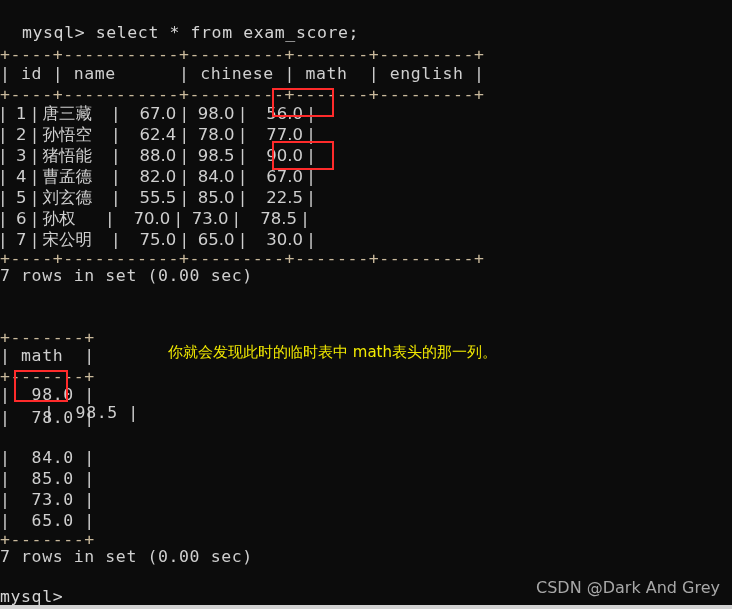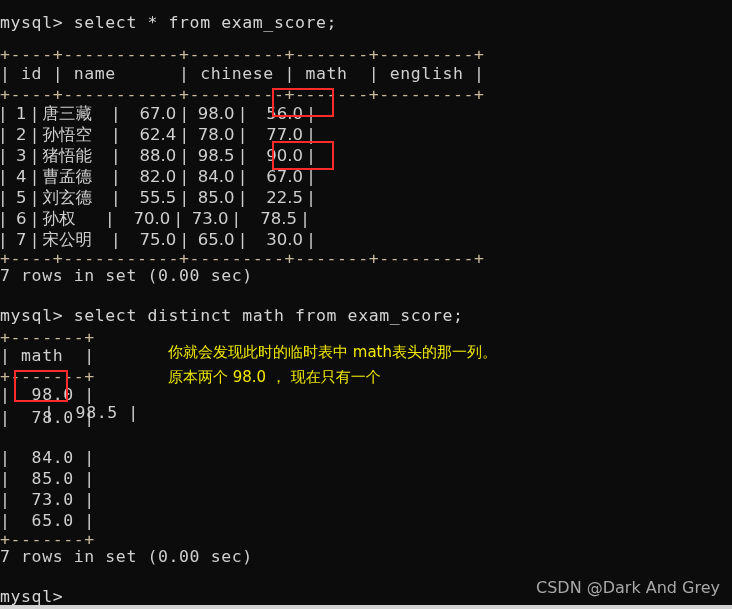--- a/index.html
+++ b/index.html
@@ -80,41 +80,40 @@
     background: #d2d2d2;
   }
 </style>
 </head>
 <body>
 
 <div id="screen">
 
   <div class="term">
 
-    <div class="line prompt" style="top:12px;">mysql&gt; select * from exam_score;</div>
+    <div class="line prompt" style="top:22px;padding-left:22px;">mysql&gt; select * from exam_score;</div>
 
     <div class="line rule" style="top:44px;">+----+-----------+---------+-------+---------+</div>
 
     <div class="line" style="top:63px;">| id | name      | chinese | math  | english |</div>
 
     <div class="line rule" style="top:84px;">+----+-----------+---------+-------+---------+</div>
 
     <div class="line cjk" style="top:103px;">|  1 | 唐三藏    |    67.0 |  98.0 |    56.0 |</div>
     <div class="line cjk" style="top:124px;">|  2 | 孙悟空    |    62.4 |  78.0 |    77.0 |</div>
     <div class="line cjk" style="top:145px;">|  3 | 猪悟能    |    88.0 |  98.5 |    90.0 |</div>
     <div class="line cjk" style="top:166px;">|  4 | 曹孟德    |    82.0 |  84.0 |    67.0 |</div>
     <div class="line cjk" style="top:187px;">|  5 | 刘玄德    |    55.5 |  85.0 |    22.5 |</div>
     <div class="line cjk" style="top:208px;">|  6 | 孙权      |    70.0 |  73.0 |    78.5 |</div>
     <div class="line cjk" style="top:229px;">|  7 | 宋公明    |    75.0 |  65.0 |    30.0 |</div>
 
     <div class="line rule" style="top:248px;">+----+-----------+---------+-------+---------+</div>
 
     <div class="line" style="top:265px;">7 rows in set (0.00 sec)</div>
 
-    <div class="line prompt" style="top:305px;">mysql&gt; select distinct math from exam_score;</div>
 
     <div class="line rule" style="top:327px;">+-------+</div>
 
     <div class="line" style="top:345px;">| math  |</div>
 
     <div class="line rule" style="top:366px;">+-------+</div>
 
     <div class="line" style="top:384px;">|  98.0 |</div>
     <div class="line" style="top:407px;">|  78.0 |</div>
     <div class="line" style="top:402px;padding-left:44px;">|  98.5 |</div>
@@ -127,21 +126,20 @@
 
     <div class="line" style="top:546px;">7 rows in set (0.00 sec)</div>
 
     <div class="line prompt" style="top:586px;">mysql&gt;</div>
 
     <div class="hl" style="left:272px; top:88px; width:62px; height:29px;"></div>
     <div class="hl" style="left:272px; top:141px; width:62px; height:29px;"></div>
     <div class="hl" style="left:14px; top:370px; width:54px; height:32px;"></div>
 
     <div class="note" style="left:168px; top:341px;text-align:right;">你就会发现此时的临时表中 math表头的那一列。</div>
-    <div class="note" style="left:168px; top:366px;">原本两个 98.0 ， 现在只有一个</div>
 
     <div class="watermark" style="left:536px; top:578px;">CSDN @Dark And Grey</div>
 
   </div>
 
   <div class="bottom-strip"></div>
 
 </div>
 
 </body></html>

